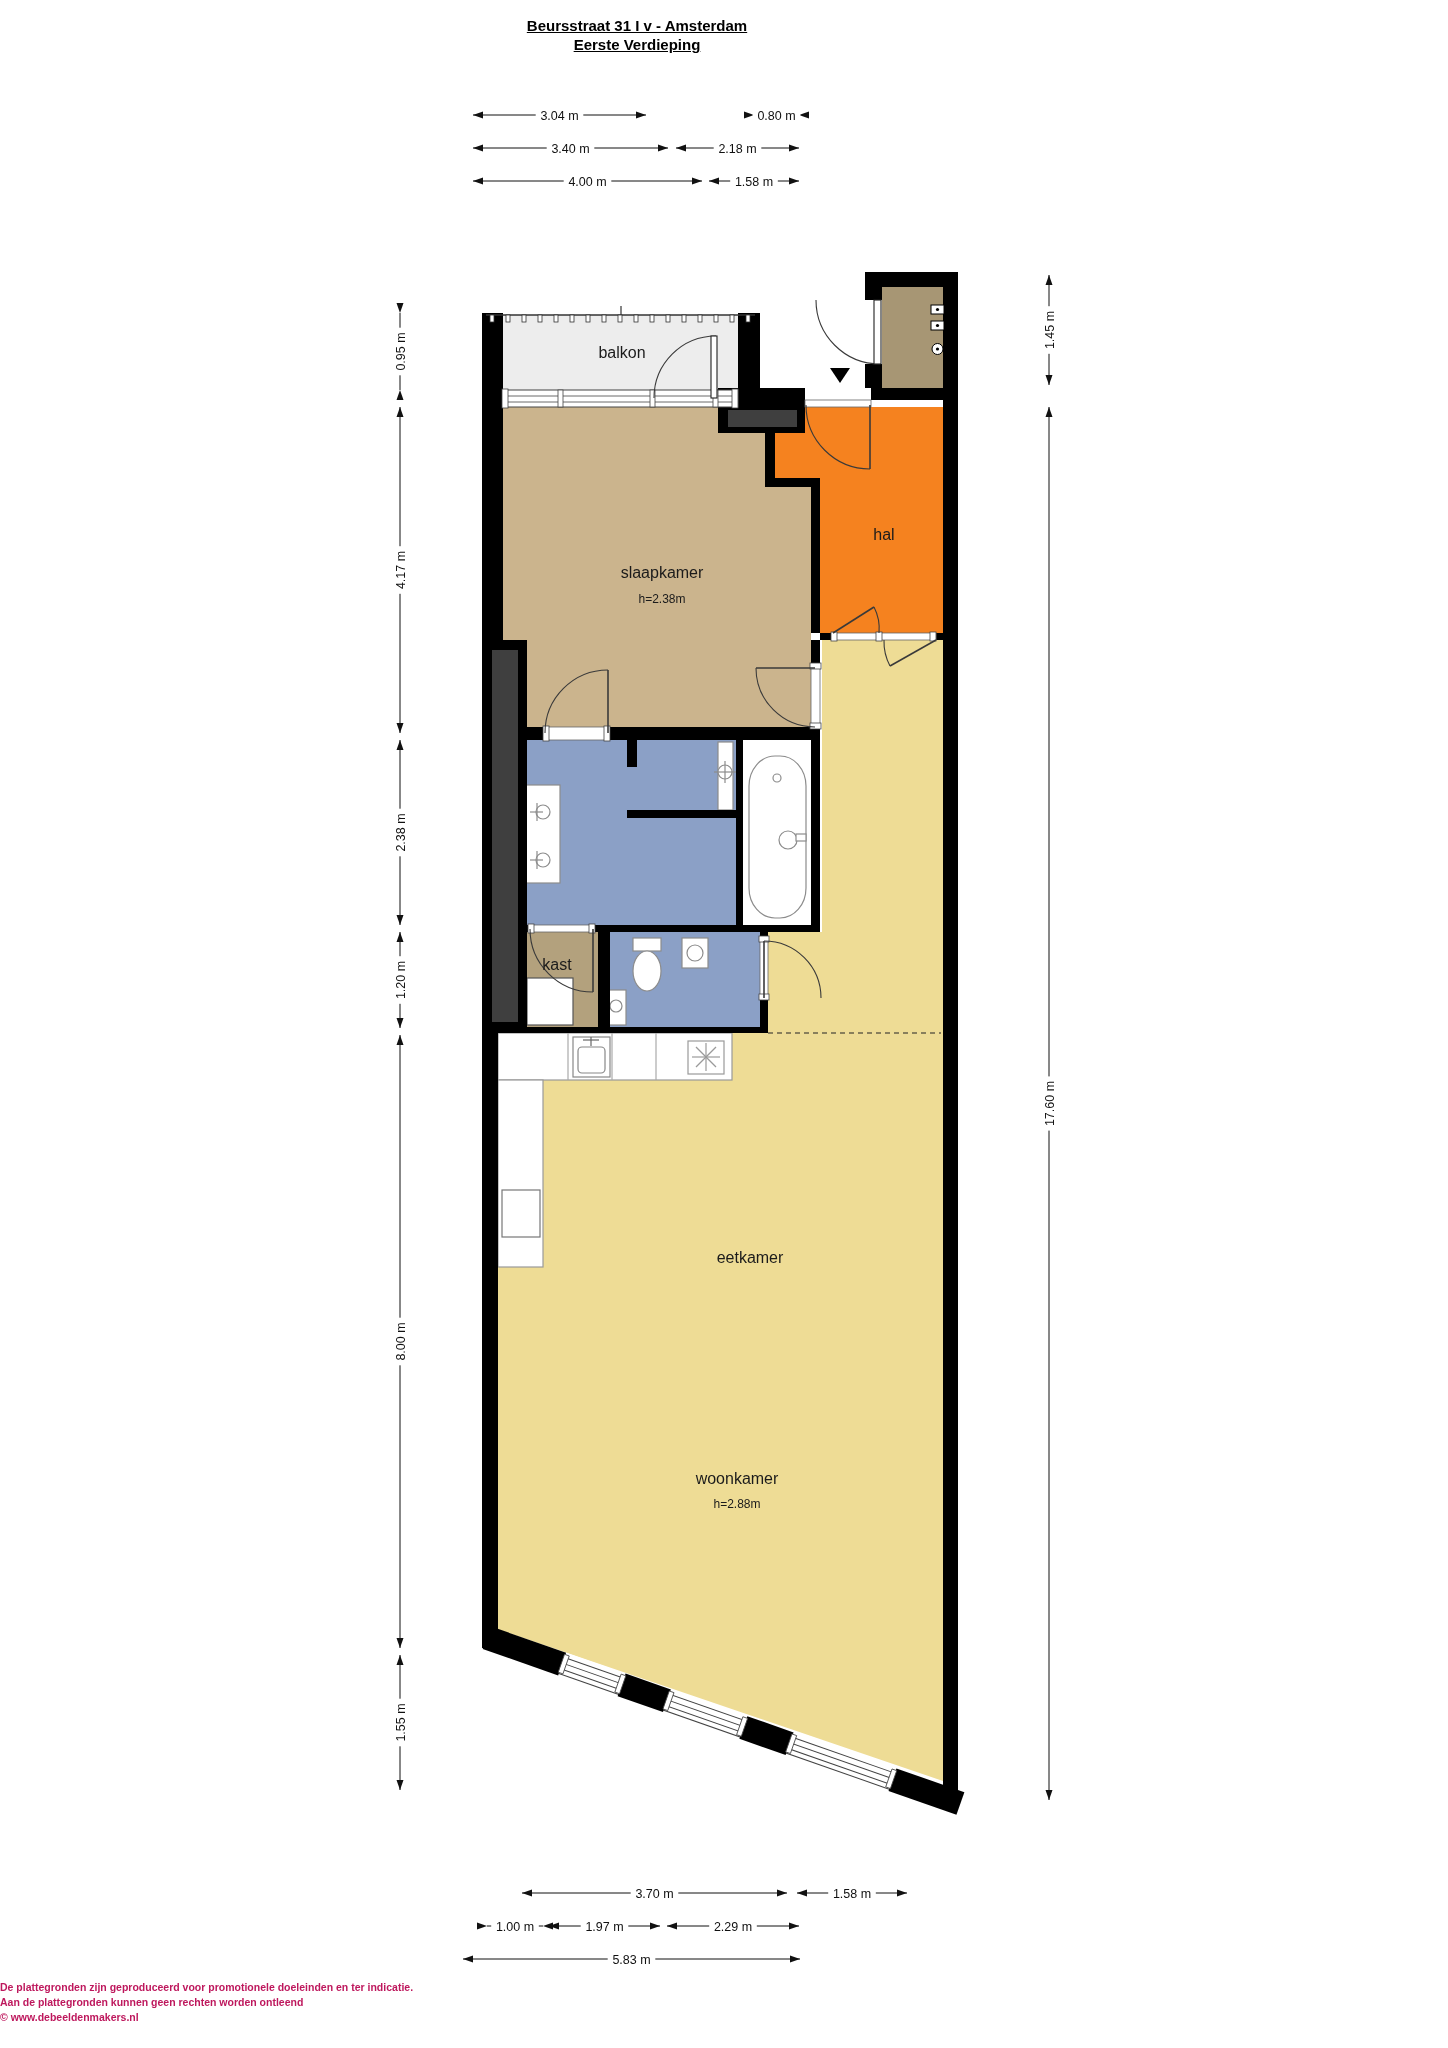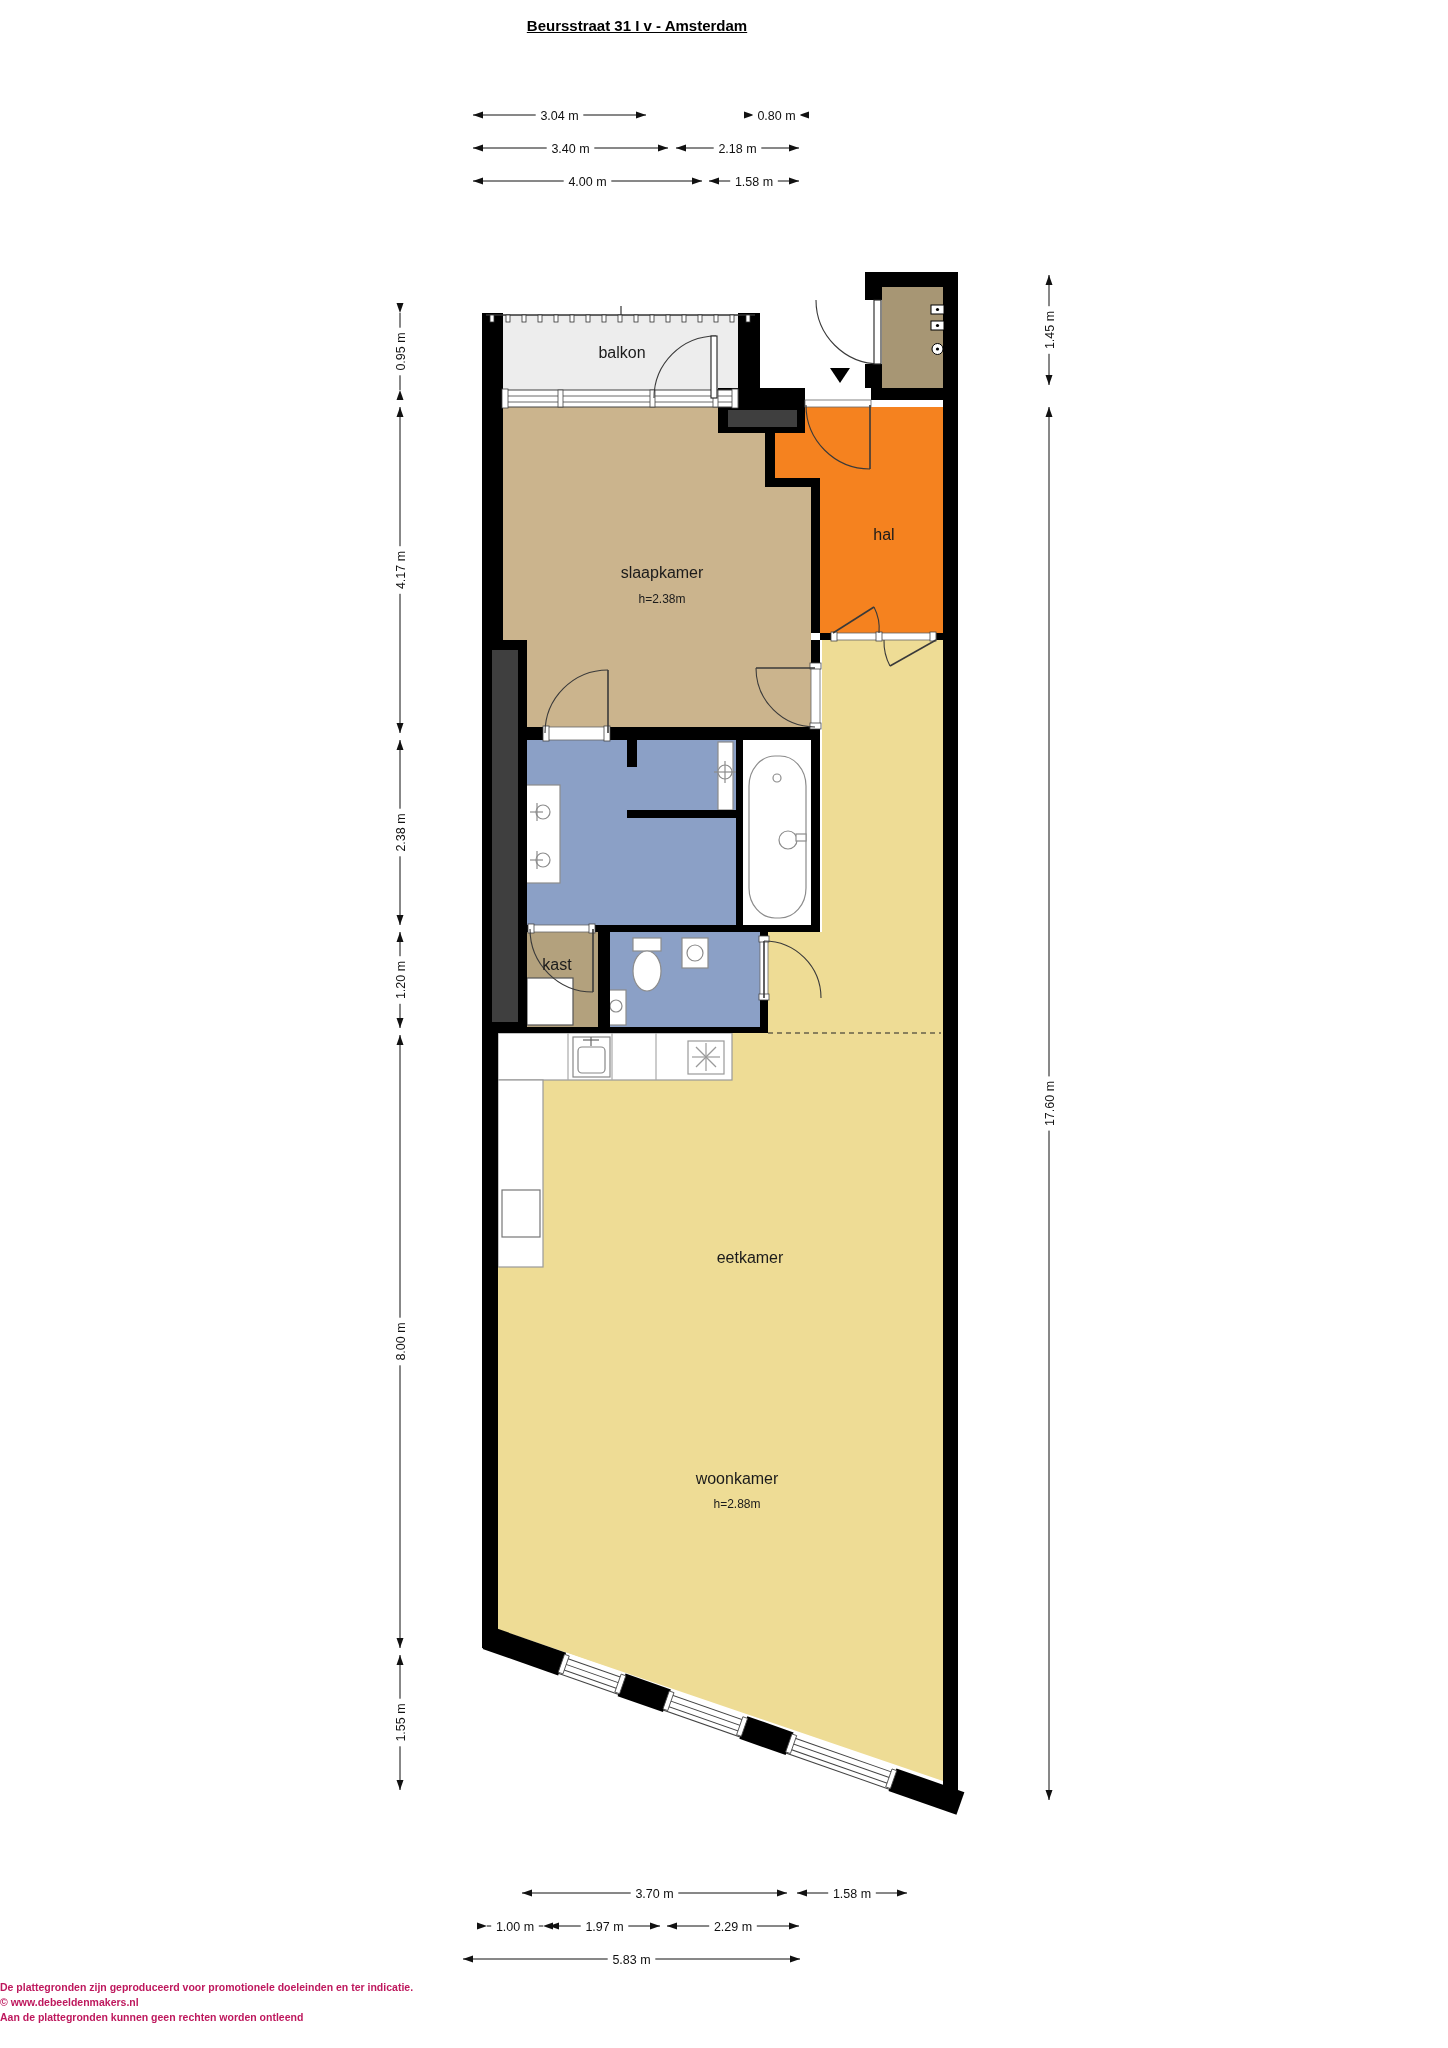--- a/index.html
+++ b/index.html
@@ -404,19 +404,20 @@
         <polygon points="1049,407 1045.5,417 1052.5,417" fill="#111111"></polygon>
         <polygon points="1049,1800 1045.5,1790 1052.5,1790" fill="#111111"></polygon>
         <rect x="1041" y="1076.4" width="16" height="54.199999999999996" fill="#ffffff"></rect>
         <text x="0" y="0" text-anchor="middle" font-size="12.5" fill="#111111" transform="translate(1053.5,1103.5) rotate(-90)">17.60 m</text>
       </g>
     </g>
 </svg>
 
 <div class="hdr">
   <div class="l1">Beursstraat 31 I v - Amsterdam</div>
+  <div class="l2">Eerste Verdieping</div>
 </div>
 
 <div class="ftr">
   <div>De plattegronden zijn geproduceerd voor promotionele doeleinden en ter indicatie.</div>
+  <div>Aan de plattegronden kunnen geen rechten worden ontleend</div>
   <div>© www.debeeldenmakers.nl</div>
-  <div>Aan de plattegronden kunnen geen rechten worden ontleend</div>
 </div>
 
 </body></html>

